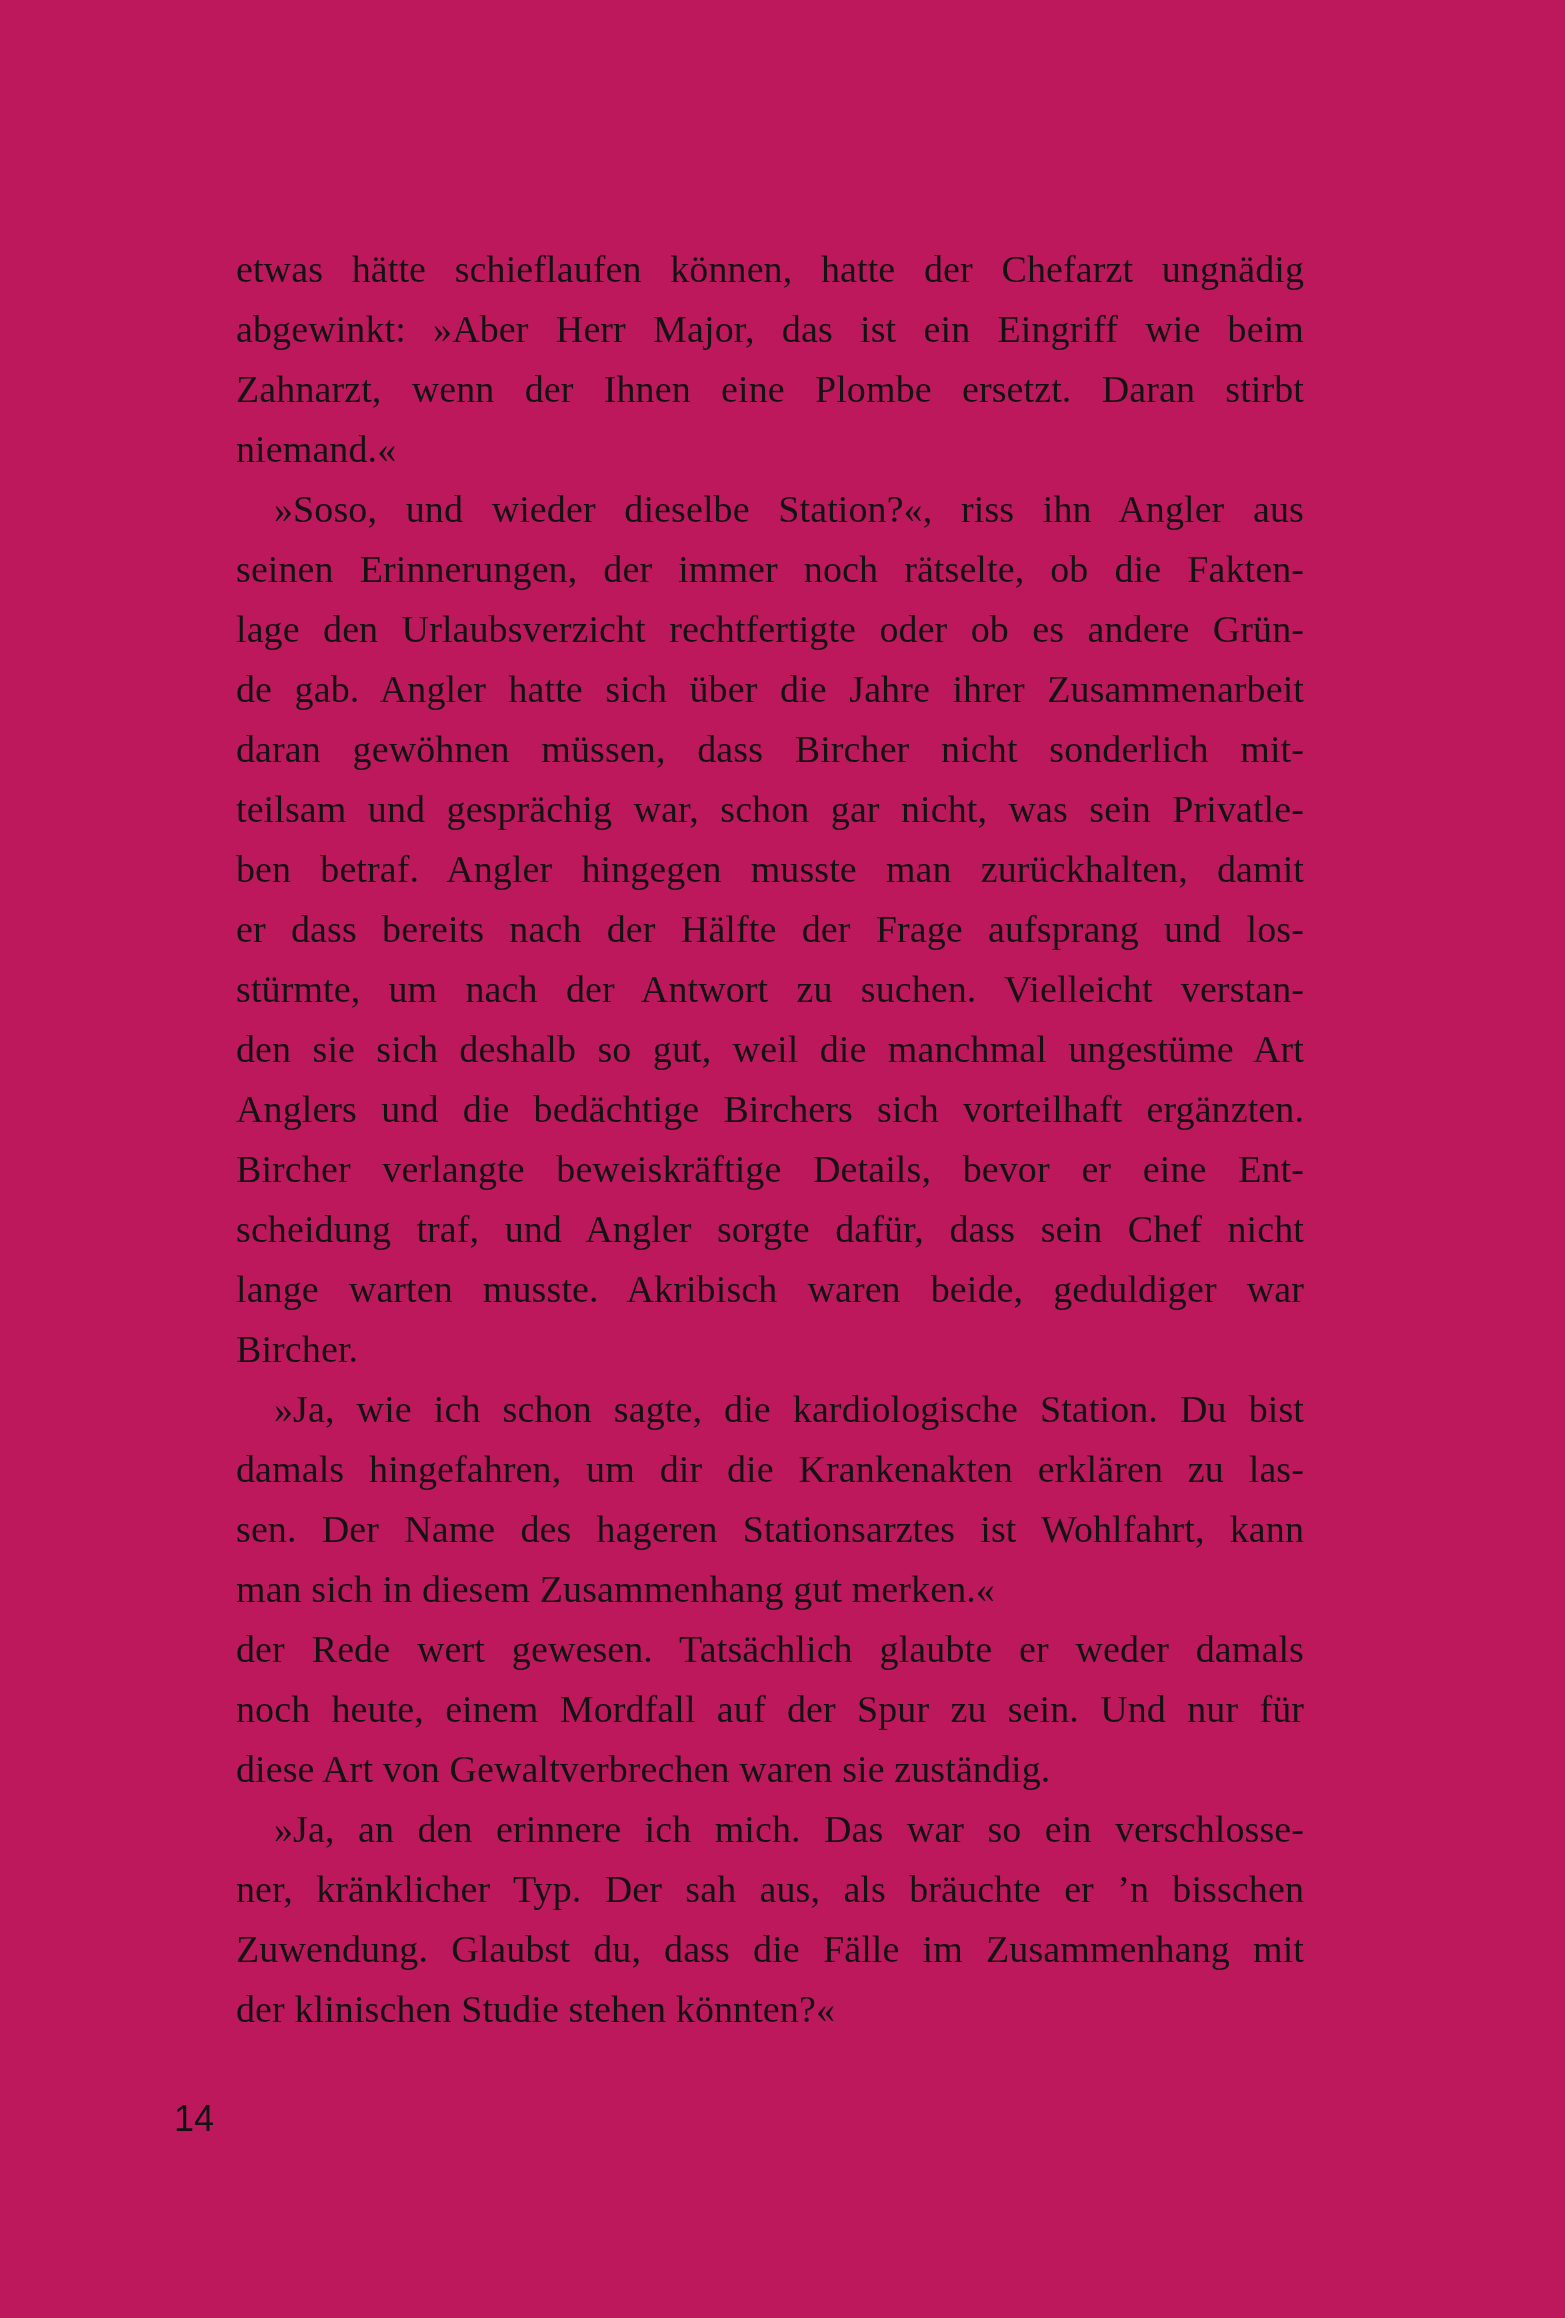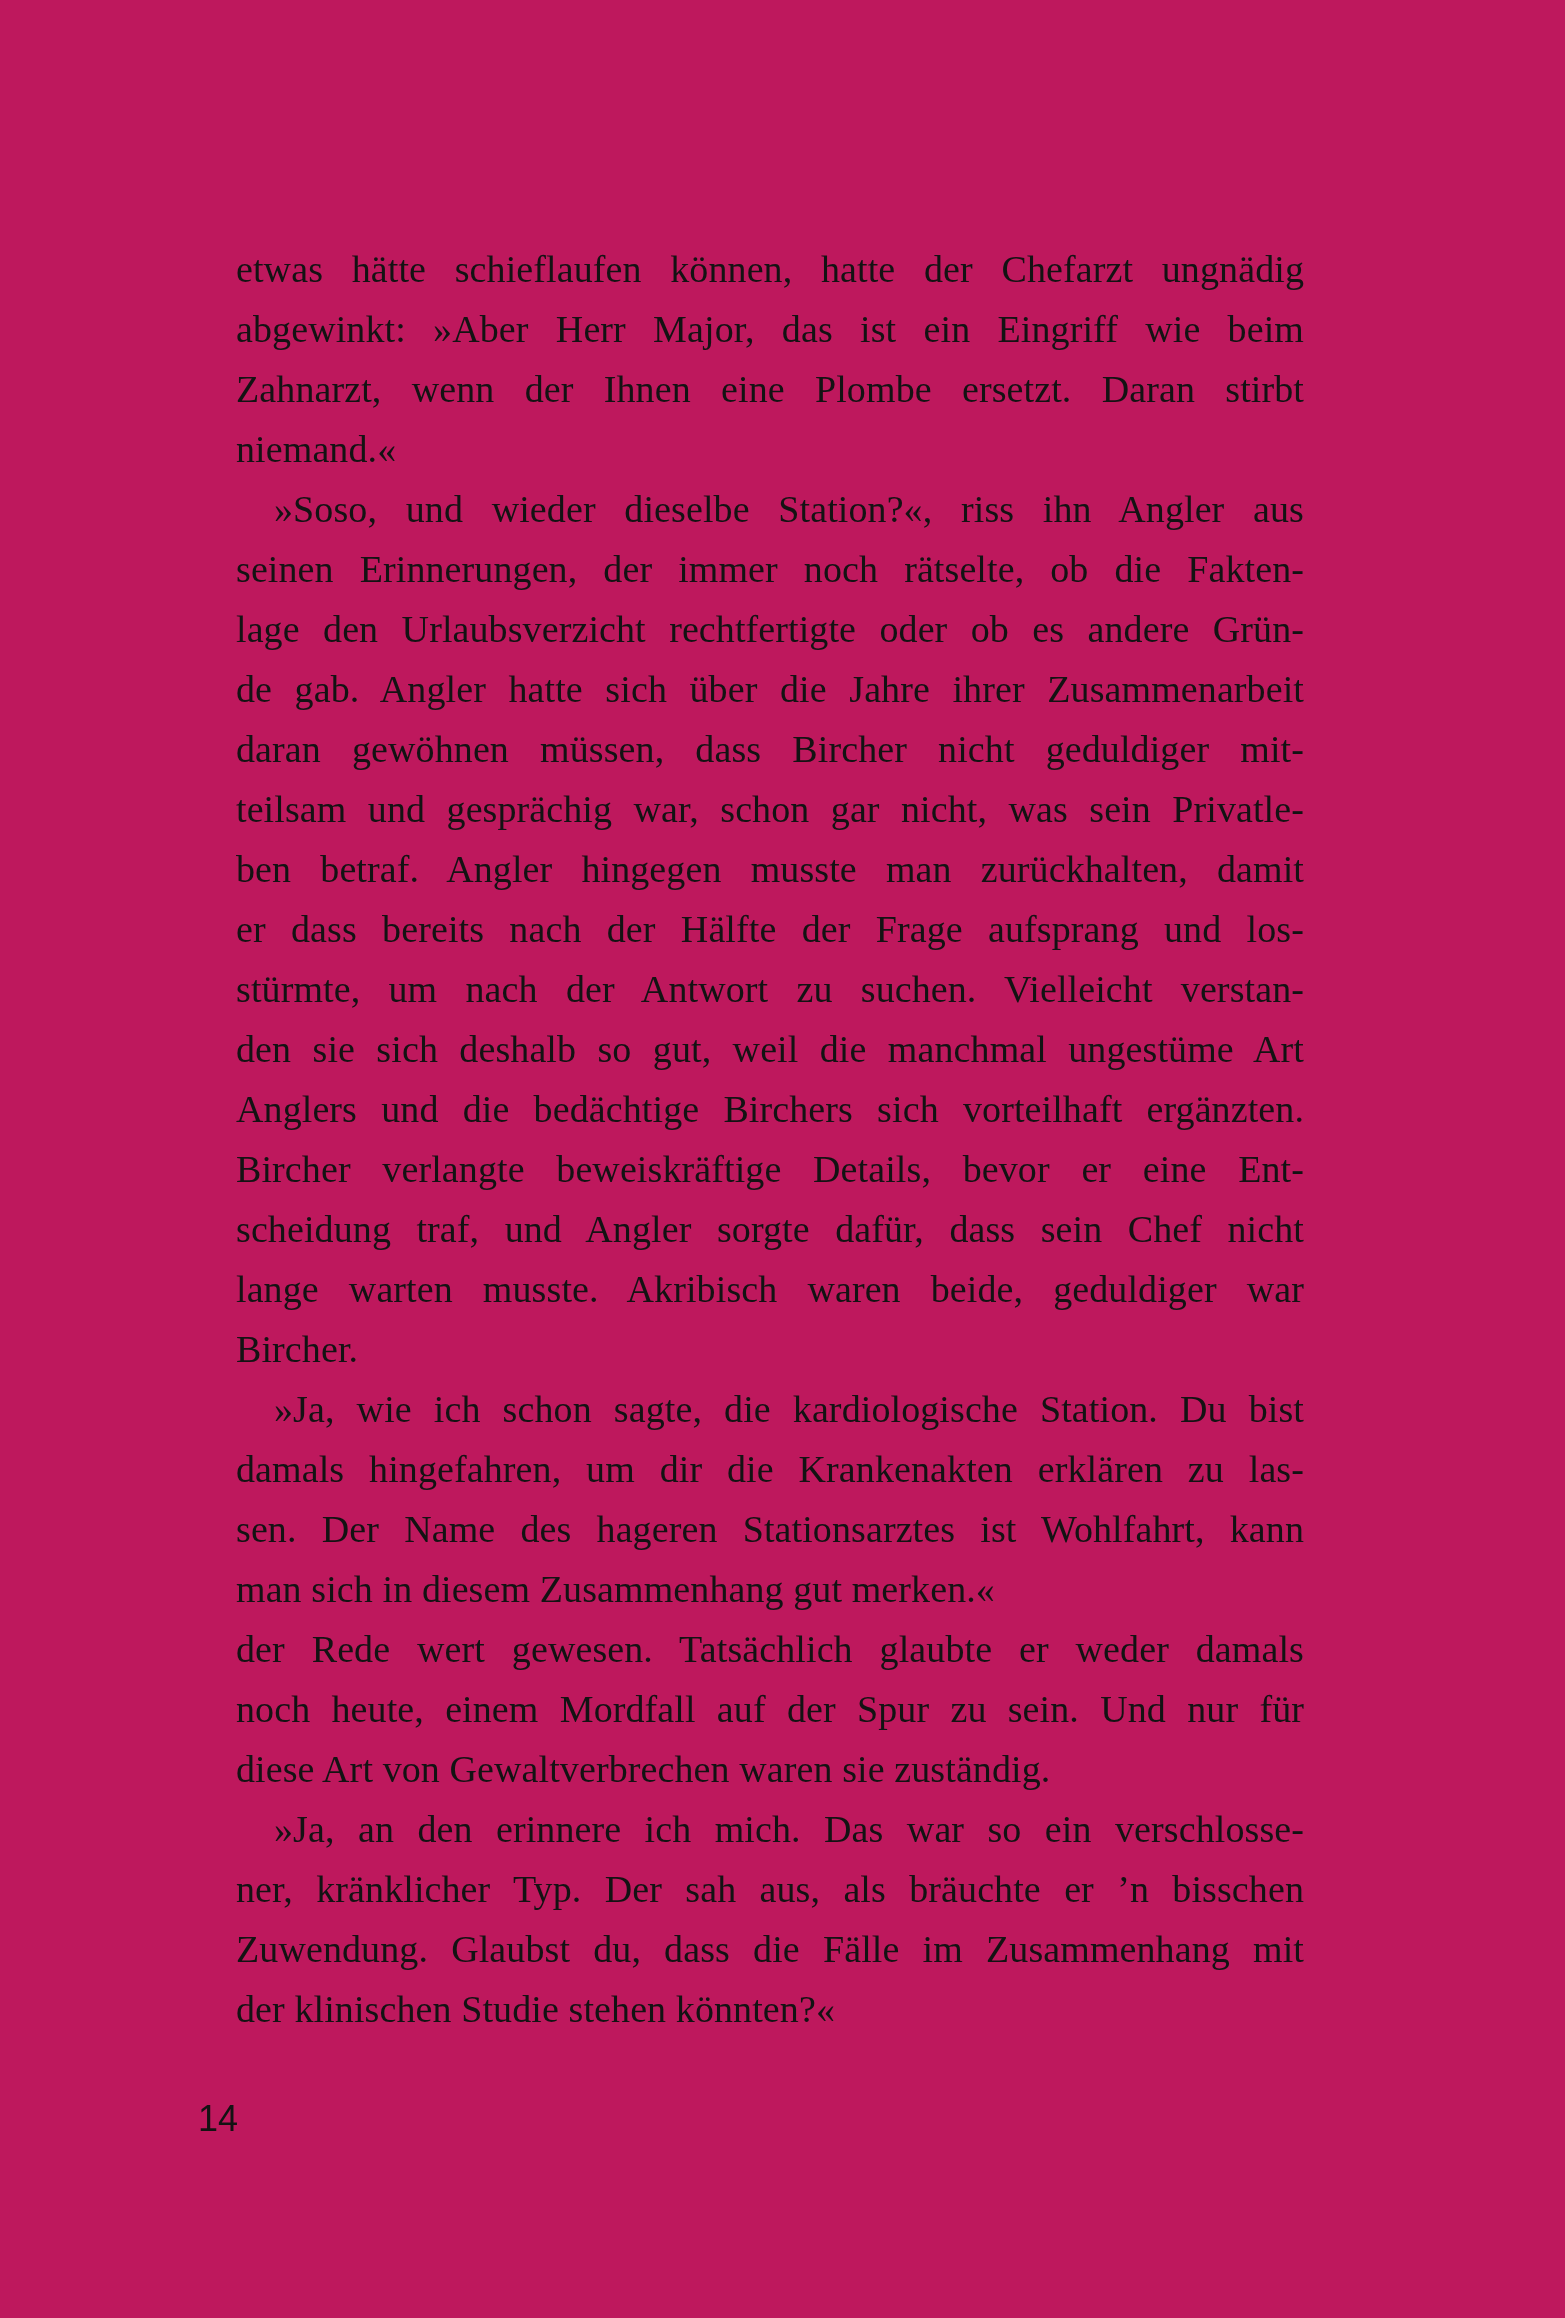--- a/index.html
+++ b/index.html
@@ -43,37 +43,36 @@
   }
   .page-number {
     position: absolute;
     left: 174px;
     top: 2097px;
     font-size: 36px;
     line-height: 44px;
     font-family: "Liberation Sans", sans-serif;
     font-stretch: condensed;
     color: #131313;
-    margin-left: 24px;
   }
 </style>
 </head>
 <body>
 
 <div class="page">
   <div class="text-block" id="text-block">
       <div class="line">etwas hätte schieflaufen können, hatte der Chefarzt ungnädig</div>
       <div class="line">abgewinkt: »Aber Herr Major, das ist ein Eingriff wie beim</div>
       <div class="line">Zahnarzt, wenn der Ihnen eine Plombe ersetzt. Daran stirbt</div>
       <div class="line para-end">niemand.«</div>
       <div class="line indent">»Soso, und wieder dieselbe Station?«, riss ihn Angler aus</div>
       <div class="line">seinen Erinnerungen, der immer noch rätselte, ob die Fakten-</div>
       <div class="line">lage den Urlaubsverzicht rechtfertigte oder ob es andere Grün-</div>
       <div class="line">de gab. Angler hatte sich über die Jahre ihrer Zusammenarbeit</div>
-      <div class="line">daran gewöhnen müssen, dass Bircher nicht geduldiger mit-</div>
+      <div class="line">daran gewöhnen müssen, dass Bircher nicht sonderlich mit-</div>
       <div class="line">teilsam und gesprächig war, schon gar nicht, was sein Privatle-</div>
       <div class="line">ben betraf. Angler hingegen musste man zurückhalten, damit</div>
       <div class="line">er dass bereits nach der Hälfte der Frage aufsprang und los-</div>
       <div class="line">stürmte, um nach der Antwort zu suchen. Vielleicht verstan-</div>
       <div class="line">den sie sich deshalb so gut, weil die manchmal ungestüme Art</div>
       <div class="line">Anglers und die bedächtige Birchers sich vorteilhaft ergänzten.</div>
       <div class="line">Bircher verlangte beweiskräftige Details, bevor er eine Ent-</div>
       <div class="line">scheidung traf, und Angler sorgte dafür, dass sein Chef nicht</div>
       <div class="line">lange warten musste. Akribisch waren beide, geduldiger war</div>
       <div class="line para-end">Bircher.</div>

